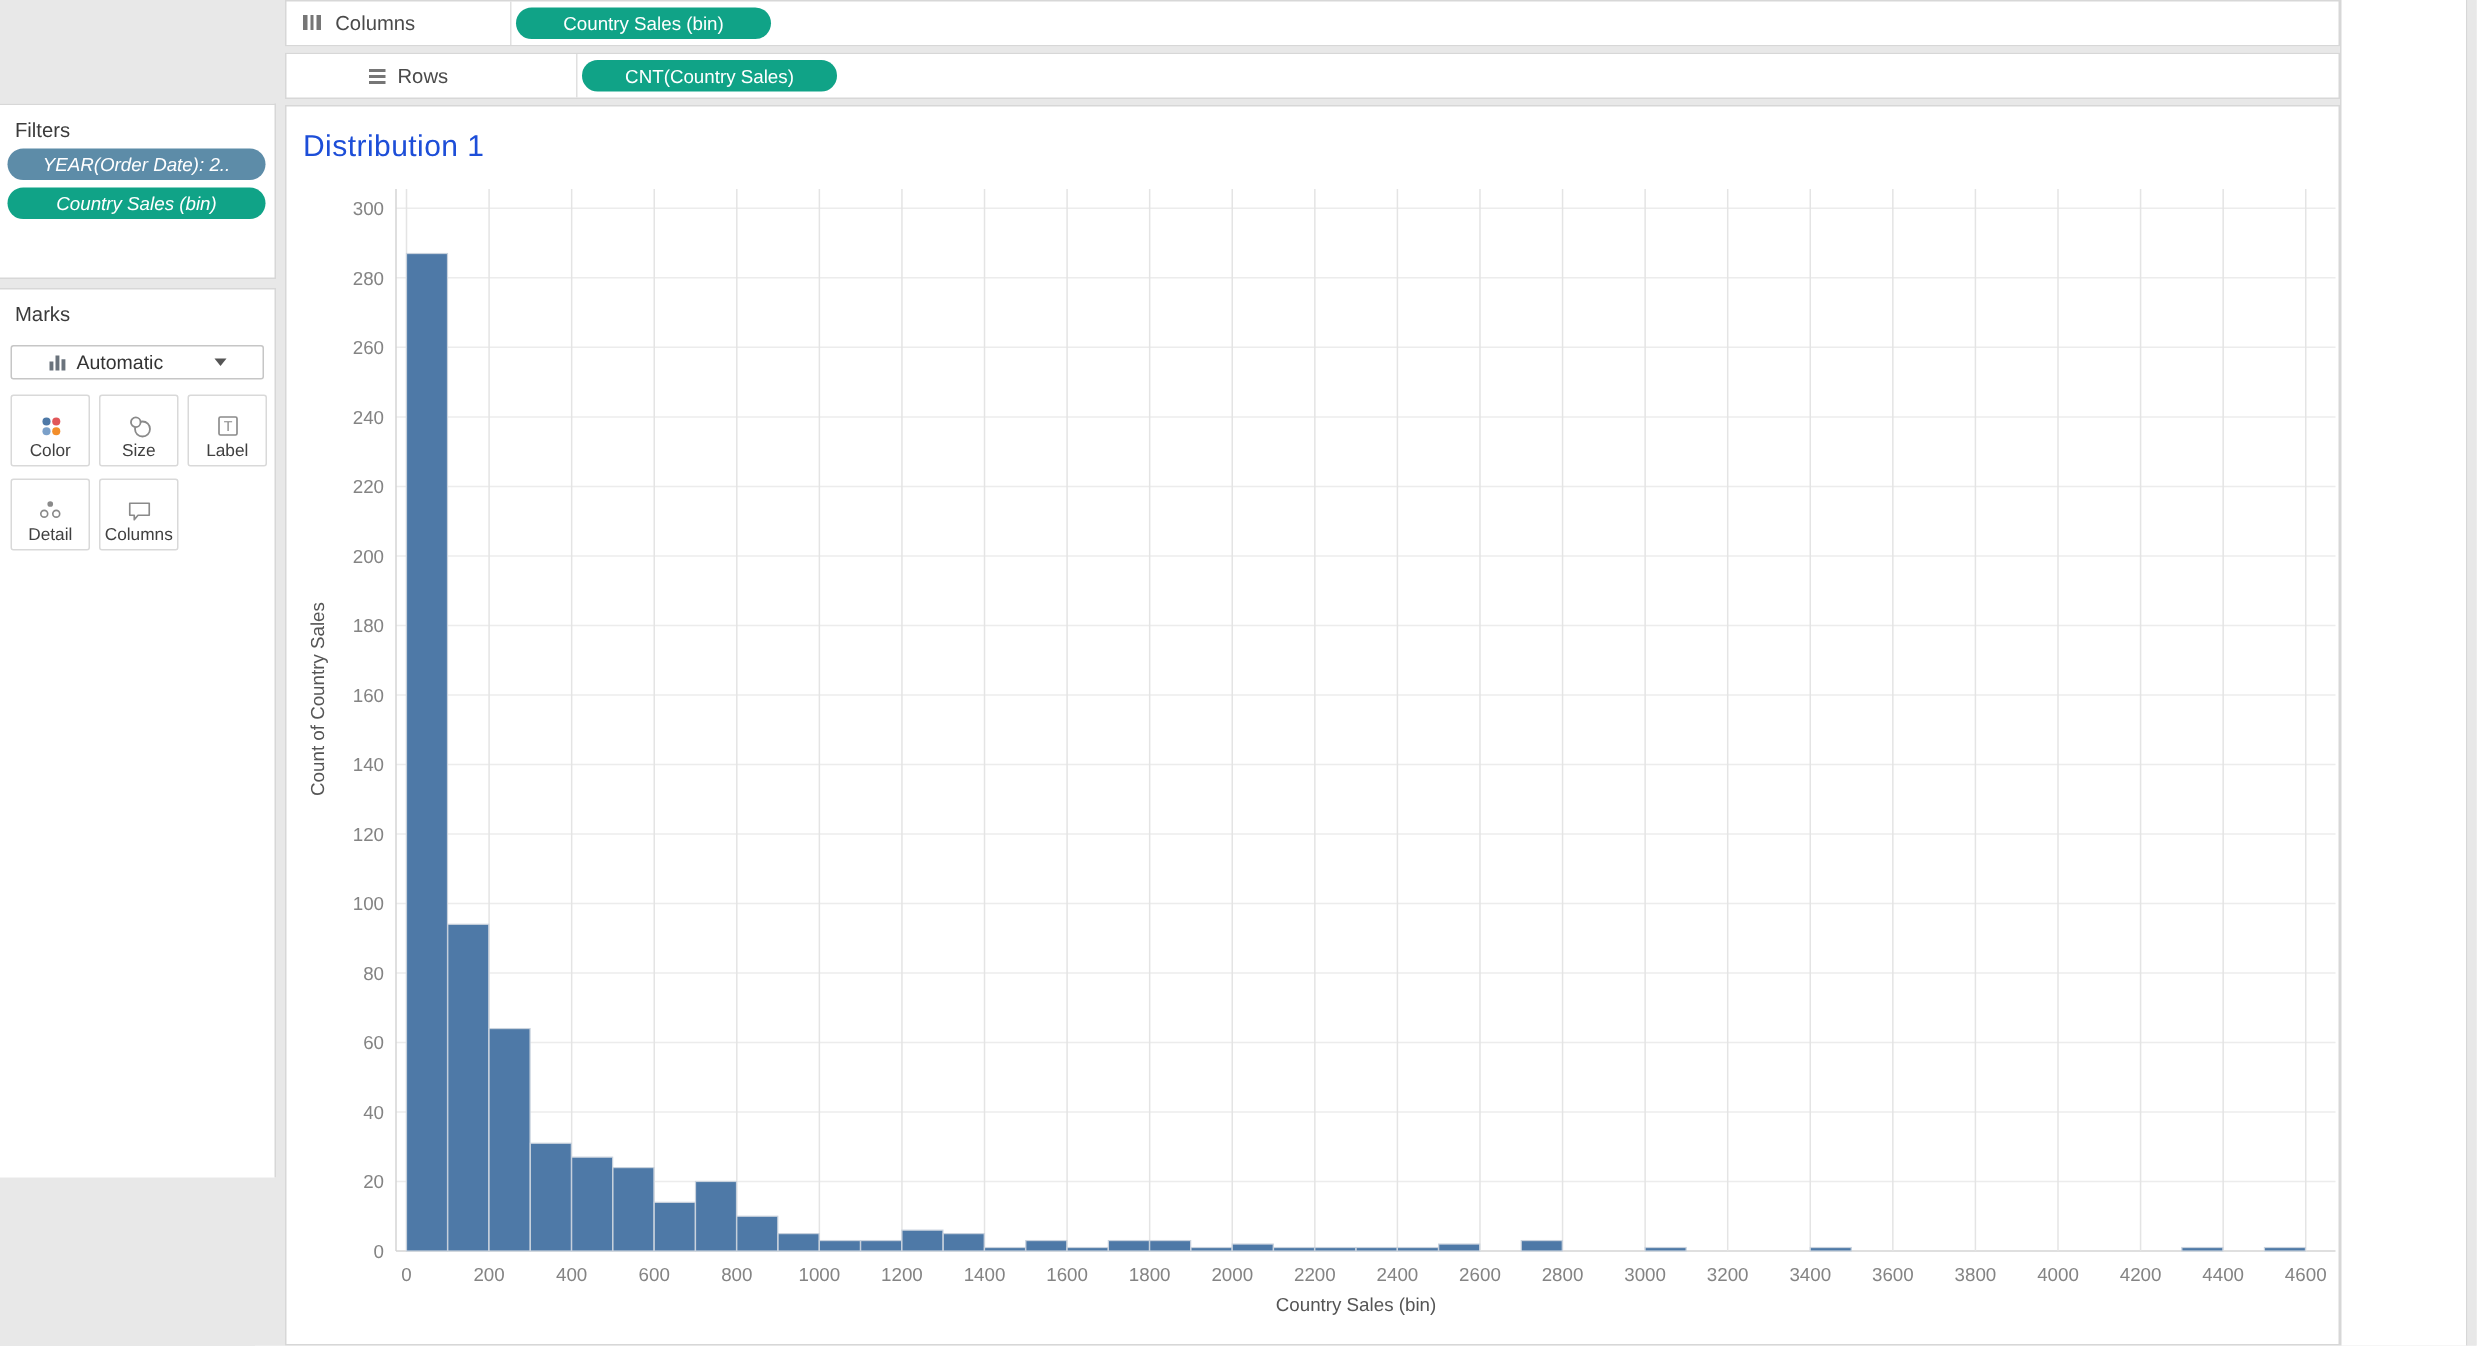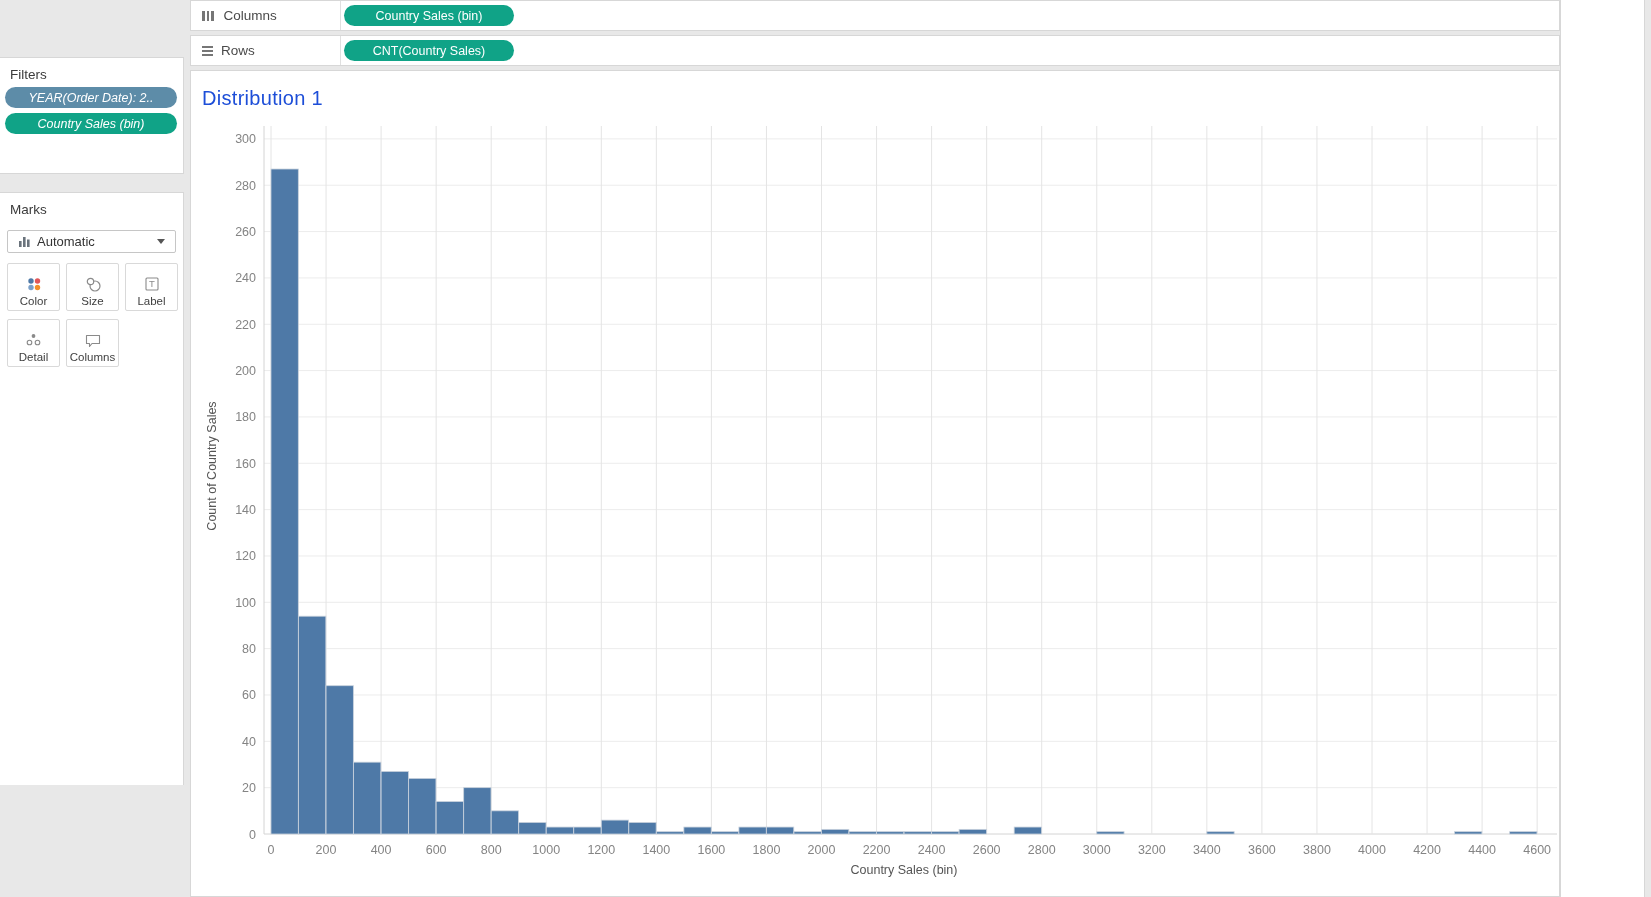--- a/index.html
+++ b/index.html
@@ -4,48 +4,48 @@
 <style>
   * { margin:0; padding:0; box-sizing:border-box; }
   html,body { width:1651px; height:897px; background:#e8e8e8;
     font-family:"Liberation Sans", sans-serif; overflow:hidden; }
 
   
   #sidebar { position:absolute; left:0; top:0; width:184px; height:897px; }
   .card { position:absolute; left:0; width:184px; background:#fff; border:1px solid #d7d7d7; }
   .card-title { font-size:13.5px; color:#3b3b3b; padding:9px 0 0 10px; }
   #pages-card   { top:0;   height:63px;  border-top:none; border-left:none; }
-  #filters-card { top:57px; height:117px; border-left:none; }
+  #filters-card { top:69px; height:117px; border-left:none; }
   #marks-card   { top:192px; height:593px; border-left:none; border-bottom:none; }
 
   .pill { height:21px; border-radius:10.5px; color:#fff; font-size:12.5px;
     display:flex; align-items:center; justify-content:center; white-space:nowrap;
     overflow:hidden; }
   .filter-pill { width:172px; margin:5px 0 0 5px; }
 
   
   #mark-type-dd { position:absolute; left:7px; top:37px; width:169px; height:23px;
     border:1px solid #c6c6c6; border-radius:2px; background:#fff;
-    display:flex; align-items:center; padding:0 10px; }
+    display:flex; align-items:center; padding:0 24px; }
   #mark-type-dd .dd-label { font-size:13px; color:#333; margin-left:6px; flex:1; }
   .caret { width:0; height:0; border-left:4.5px solid transparent;
     border-right:4.5px solid transparent; border-top:5px solid #555; }
 
   .mark-btn { position:absolute; width:53px; height:48px; background:#fff;
     border:1px solid #d9d9d9; border-radius:2px; display:flex; flex-direction:column;
     align-items:center; justify-content:flex-end; padding-bottom:3px; }
   .mark-btn .mb-label { font-size:11.5px; color:#404040; margin-top:2px; }
   .mark-btn svg { display:block; }
 
   
   #main { position:absolute; left:190px; top:0; width:1370px; height:897px; }
   .shelf { position:absolute; left:0; width:1370px; height:31px; background:#fff;
     border:1px solid #d7d7d7; display:flex; align-items:center; }
   #columns-shelf { top:0; }
-  #rows-shelf { top:35px; }
+  #rows-shelf { top:35px;padding-left:44px; }
   .shelf-head { width:150px; height:100%; display:flex; align-items:center;
     border-right:1px solid #e0e0e0; padding-left:11px; }
   .shelf-head .sh-label { font-size:13.5px; color:#4a4a4a; margin-left:8px; }
   .shelf-pill { width:170px; margin-left:3px; }
 
   
   #worksheet { position:absolute; left:0; top:70px; width:1370px; height:827px;
     background:#fff; border:1px solid #d7d7d7; }
   #sheet-title { position:absolute; left:11px; top:16px; font-size:20px;
     color:#1d4ed8; letter-spacing:.3px; }

